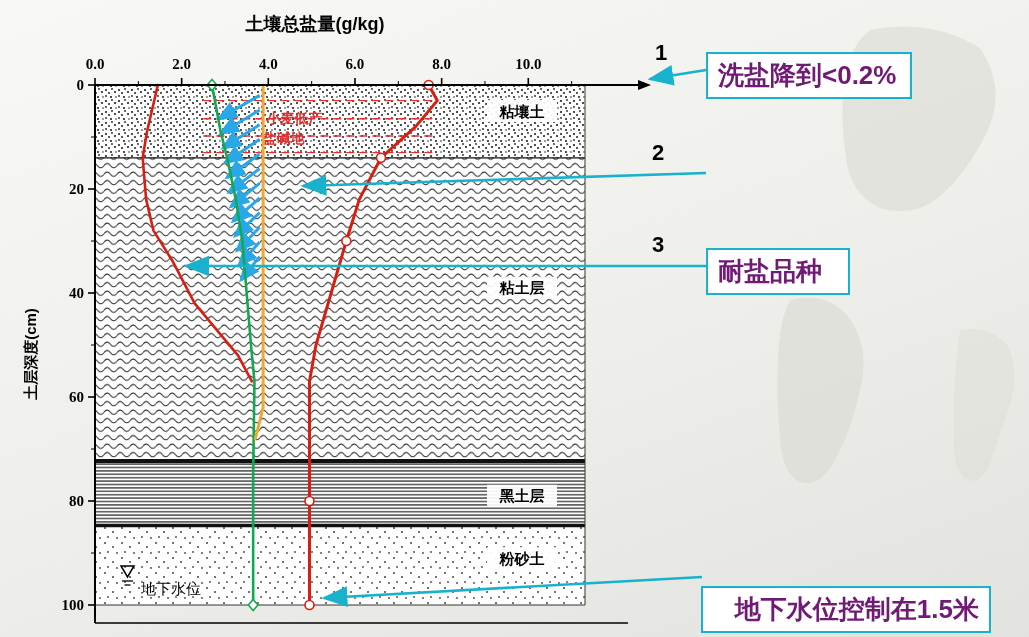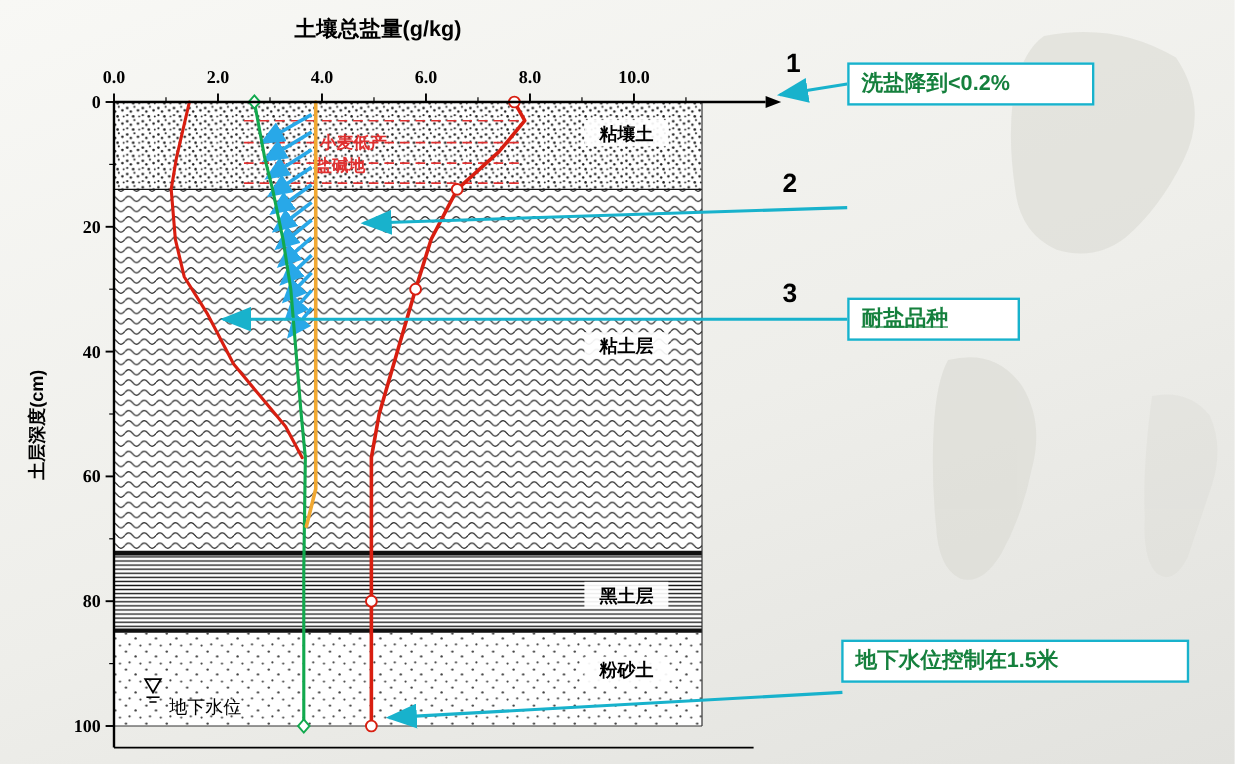--- a/index.html
+++ b/index.html
@@ -4,21 +4,21 @@
 <style>
   html,body{margin:0;padding:0;}
   .stage{
     position:relative;width:1029px;height:637px;overflow:hidden;
     background:linear-gradient(160deg,#f8f8f5 0%,#eeeeea 55%,#e2e2de 100%);
     font-family:"Liberation Sans",sans-serif;
   }
   .stage svg{position:absolute;left:0;top:0;}
   .callout{
     position:absolute;background:#ffffff;border:2.5px solid #18b2cc;
-    color:#15803d;font-weight:bold;font-size:18px;line-height:1.42;
+    color:#701a75;font-weight:bold;font-size:26px;line-height:1.42;
     padding:3px 10px;box-sizing:content-box;
     font-family:"Liberation Sans",sans-serif;
   }
   .num{
     position:absolute;color:#000;font-weight:bold;font-size:22px;
     font-family:"Liberation Sans",sans-serif;
   }
 </style>
 </head>
 <body>
@@ -170,21 +170,21 @@
 
   <div class="num" style="left:655px;top:40px;">1</div>
   <div class="num" style="left:652px;top:140px;">2</div>
   <div class="num" style="left:652px;top:232px;">3</div>
 
   <div class="callout" style="left: 706px; top: 52px; width: 182px; border-color: rgb(24, 178, 204);">
     <span>洗盐降到&lt;0.2%</span>
   </div>
 
 
-  <div class="callout" style="left: 706px; top: 248px; width: 120px; border-color: rgb(24, 178, 204); text-decoration: underline;">
+  <div class="callout" style="left: 706px; top: 248px; width: 120px; border-color: rgb(24, 178, 204);">
     <span>耐盐品种</span>
   </div>
 
-  <div class="callout" style="left: 701px; top: 533px; width: 266px; border-color: rgb(24, 178, 204);">
+  <div class="callout" style="left: 701px; top: 586px; width: 266px; border-color: rgb(24, 178, 204); text-align: right;">
     <span>地下水位控制在1.5米</span>
   </div>
 
 </div>
 
 </body></html>

